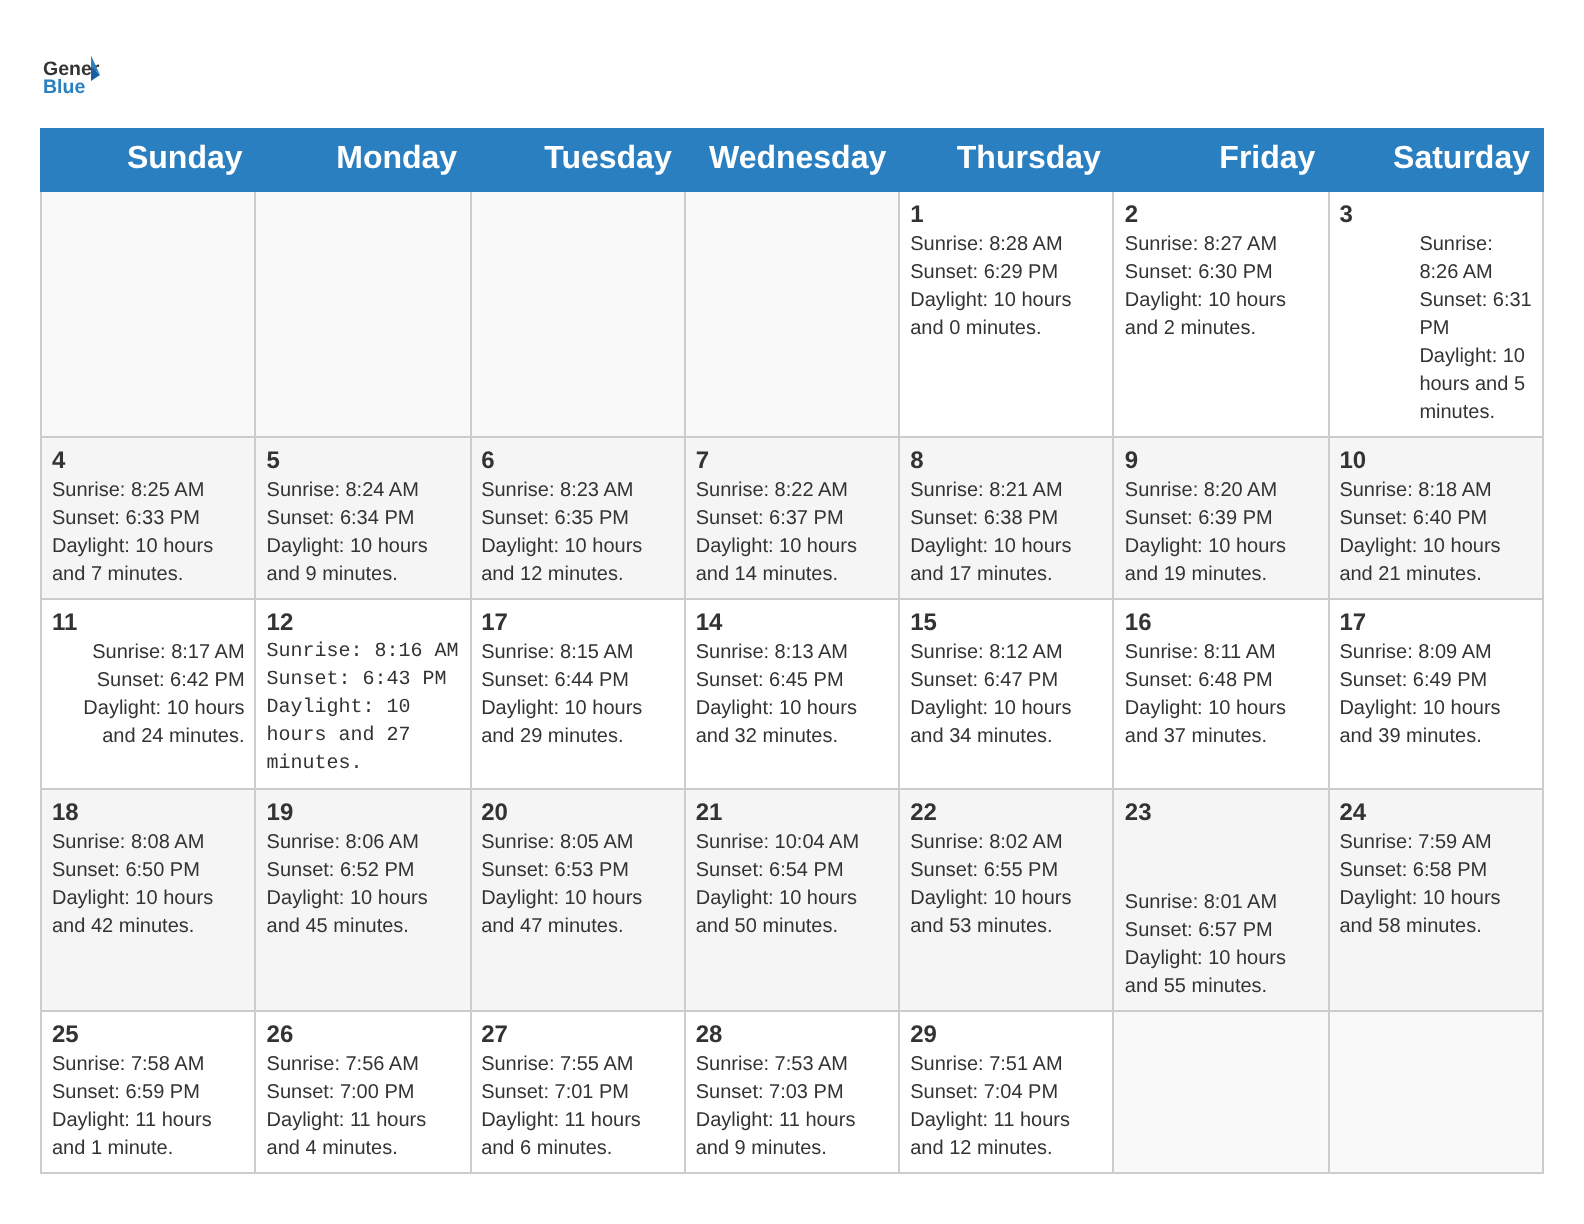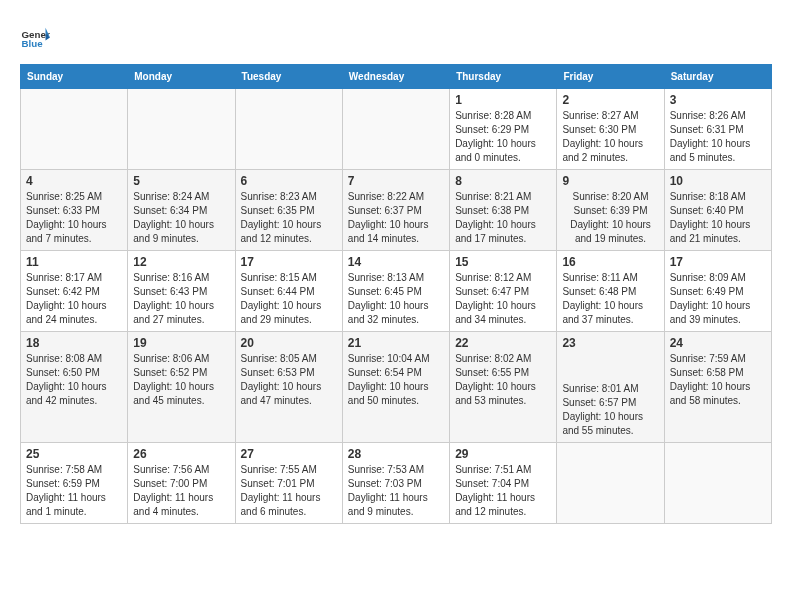--- a/index.html
+++ b/index.html
@@ -41,23 +41,23 @@
       margin-top: 2px;
     }
     .calendar-table {
       width: 100%;
       border-collapse: collapse;
       font-size: 11px;
     }
     .calendar-table th {
       background-color: #2a7fc1;
       color: #fff;
-      text-align: left;
+      text-align: right;
       padding: 6px 6px;
-      font-size: 10px;
+      font-size: 16px;
       font-weight: bold;
       border: 1px solid #2a7fc1;
     }
     .calendar-table td {
       border: 1px solid #ccc;
       vertical-align: top;
       padding: 4px 5px;
       width: calc(100% / 7);
       min-height: 80px;
       background: #fff;
@@ -130,21 +130,21 @@
 Daylight: 10 hours and 0 minutes.</div>
         </td>
         <td>
           <span class="day-number">2</span>
           <div class="day-info" style="white-space: pre-line;">Sunrise: 8:27 AM
 Sunset: 6:30 PM
 Daylight: 10 hours and 2 minutes.</div>
         </td>
         <td>
           <span class="day-number">3</span>
-          <div class="day-info" style="white-space: pre-line;">Sunrise: 8:26 AM
+          <div class="day-info" style="white-space: pre-line; margin-left: 40px;">Sunrise: 8:26 AM
 Sunset: 6:31 PM
 Daylight: 10 hours and 5 minutes.</div>
         </td>
       </tr>
       <tr class="row-even">
         <td>
           <span class="day-number">4</span>
           <div class="day-info" style="white-space: pre-line;">Sunrise: 8:25 AM
 Sunset: 6:33 PM
 Daylight: 10 hours and 7 minutes.</div>
@@ -168,41 +168,41 @@
 Daylight: 10 hours and 14 minutes.</div>
         </td>
         <td>
           <span class="day-number">8</span>
           <div class="day-info" style="white-space: pre-line;">Sunrise: 8:21 AM
 Sunset: 6:38 PM
 Daylight: 10 hours and 17 minutes.</div>
         </td>
         <td>
           <span class="day-number">9</span>
-          <div class="day-info" style="white-space: pre-line; text-align: center;">Sunrise: 8:20 AM
+          <div class="day-info" style="white-space: pre-line;">Sunrise: 8:20 AM
 Sunset: 6:39 PM
 Daylight: 10 hours and 19 minutes.</div>
         </td>
         <td>
           <span class="day-number">10</span>
           <div class="day-info" style="white-space: pre-line;">Sunrise: 8:18 AM
 Sunset: 6:40 PM
 Daylight: 10 hours and 21 minutes.</div>
         </td>
       </tr>
       <tr class="row-odd">
         <td>
           <span class="day-number">11</span>
-          <div class="day-info" style="white-space: pre-line;">Sunrise: 8:17 AM
+          <div class="day-info" style="white-space: pre-line; text-align: right;">Sunrise: 8:17 AM
 Sunset: 6:42 PM
 Daylight: 10 hours and 24 minutes.</div>
         </td>
         <td>
           <span class="day-number">12</span>
-          <div class="day-info" style="white-space: pre-line;">Sunrise: 8:16 AM
+          <div class="day-info" style="white-space: pre-line; font-family: Liberation Mono, monospace;">Sunrise: 8:16 AM
 Sunset: 6:43 PM
 Daylight: 10 hours and 27 minutes.</div>
         </td>
         <td>
           <span class="day-number">17</span>
           <div class="day-info" style="white-space: pre-line;">Sunrise: 8:15 AM
 Sunset: 6:44 PM
 Daylight: 10 hours and 29 minutes.</div>
         </td>
         <td>

